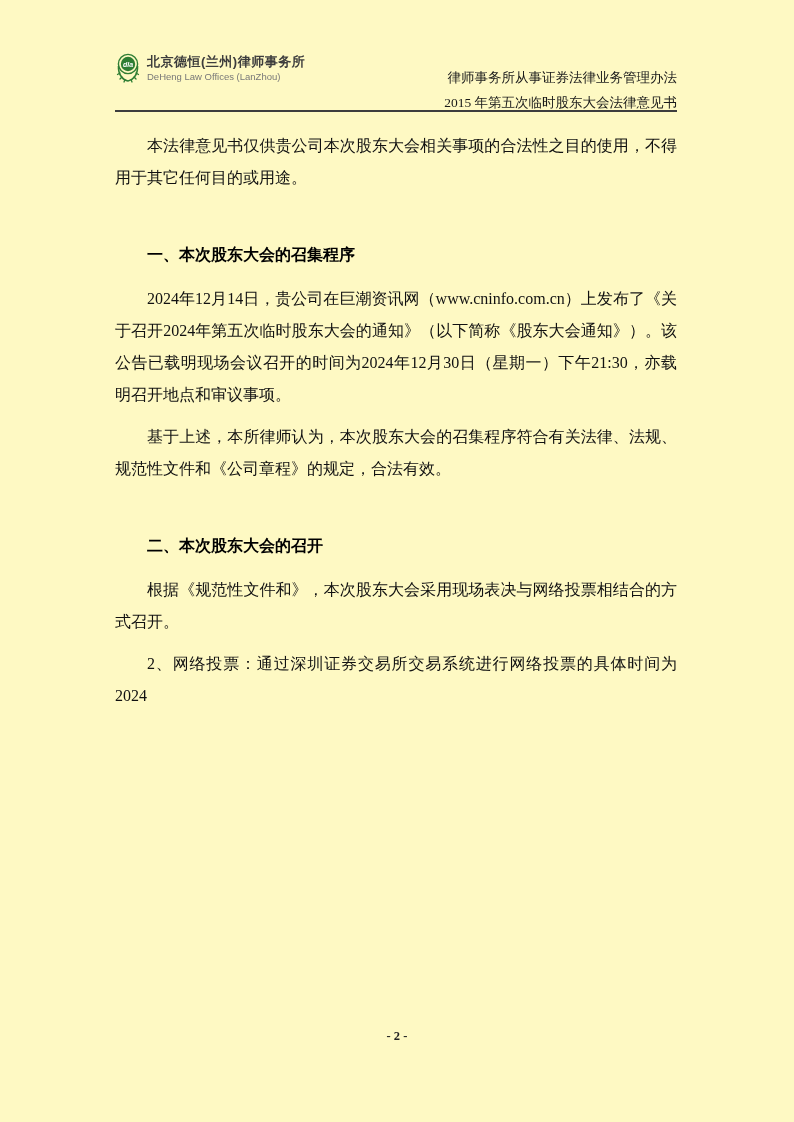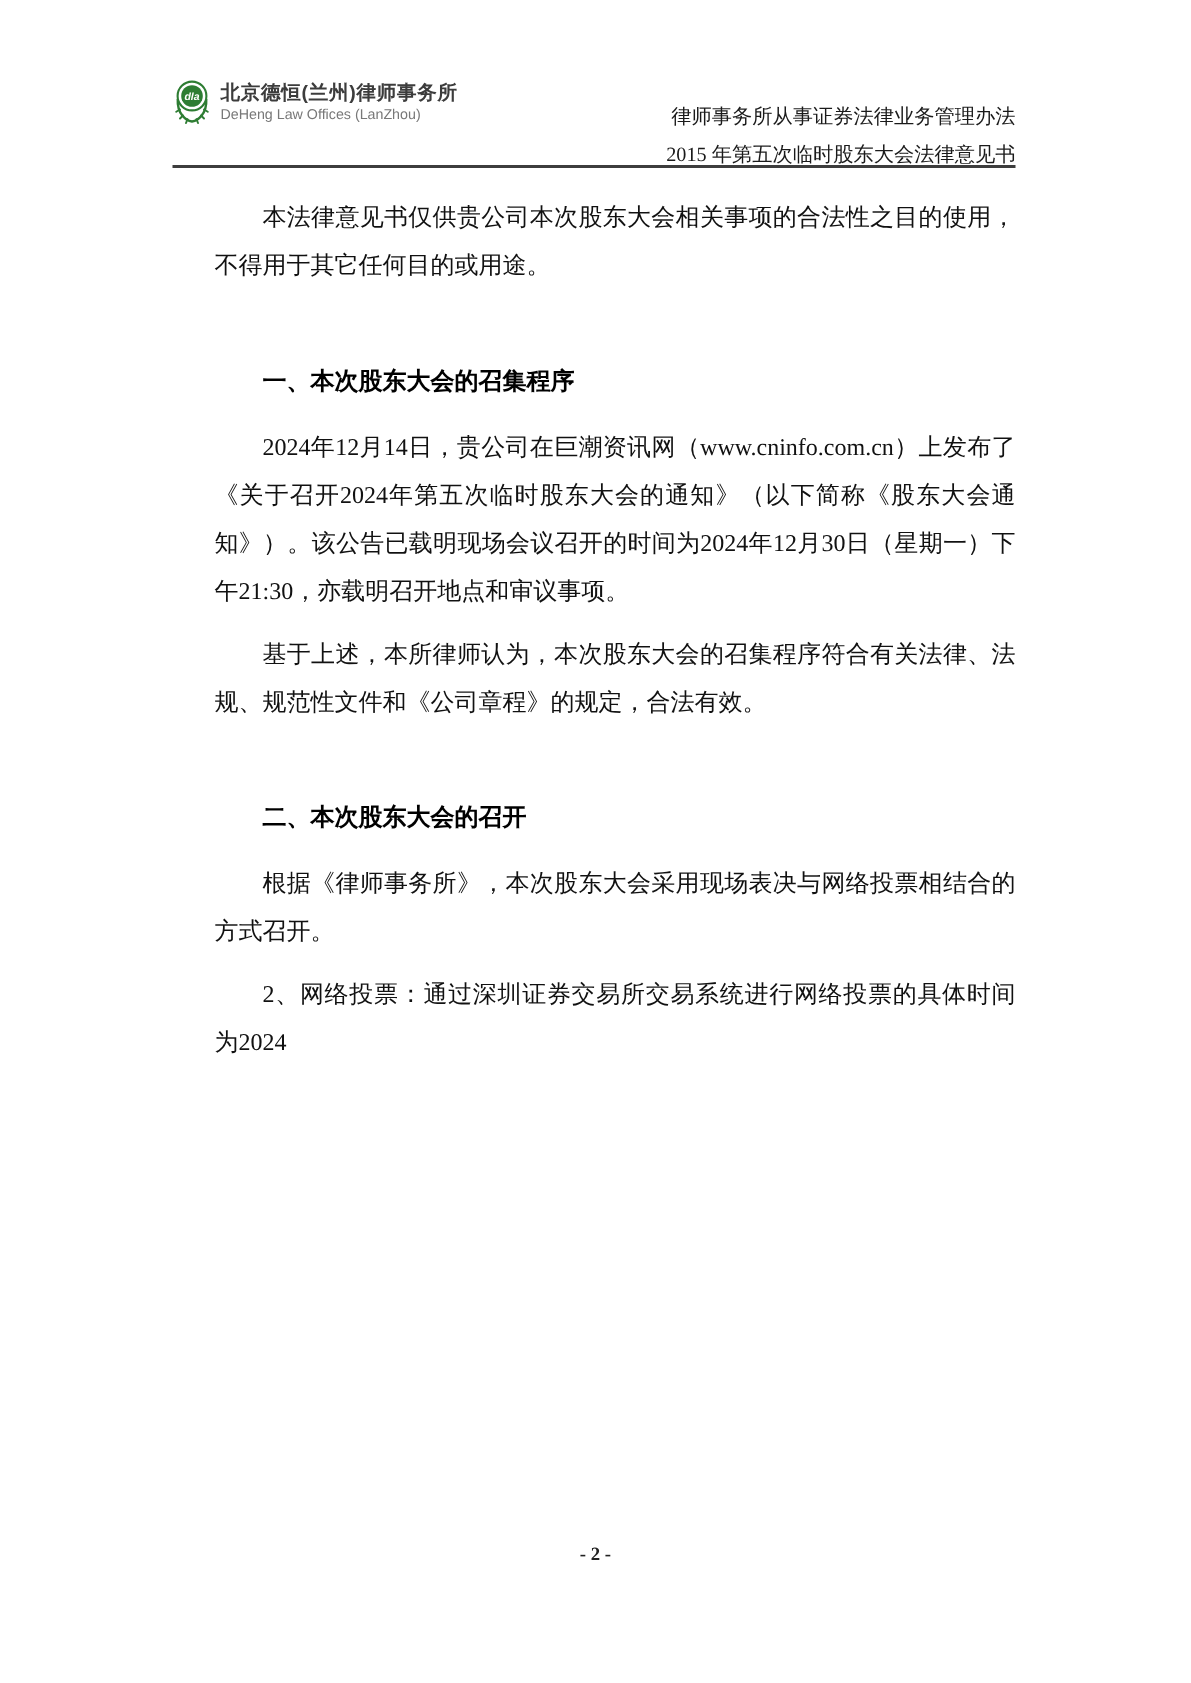--- a/index.html
+++ b/index.html
@@ -1,21 +1,21 @@
 <!DOCTYPE html>
 <html lang="zh"><head>
 <meta charset="utf-8">
 <style>
   html, body { margin: 0; padding: 0; background: #888; }
   .page {
     position: relative;
     width: 794px;
     height: 1122px;
     margin: 0 auto;
-    background: #ffffff;
+    background: #fef9c3;
     overflow: hidden;
     font-family: "Liberation Serif", "DejaVu Serif", serif;
     color: #141414;
   }
   
   .doc-header {
     position: absolute;
     top: 53px; left: 115px; right: 117px;
     display: flex;
     justify-content: space-between;
@@ -50,21 +50,21 @@
   }
   .header-rule {
     position: absolute;
     top: 110px; left: 115px; right: 117px;
     height: 2px;
     background: #3d3d3d;
   }
   
   .doc-body {
     position: absolute;
-    top: 130px; left: 115px; right: 117px; margin-left: 28px;
+    top: 130px; left: 115px; right: 117px;
   }
   .doc-paragraph {
     margin: 0 0 10px 0;
     font-size: 16px;
     line-height: 32px;
     text-align: justify;
     text-indent: 2em;
     color: #111;
   }
   .doc-heading {
@@ -114,21 +114,21 @@
   </header>
 
   <div class="header-rule"></div>
 
   <main class="doc-body" id="doc-body">
       <p class="doc-paragraph">本法律意见书仅供贵公司本次股东大会相关事项的合法性之目的使用，不得用于其它任何目的或用途。</p>
       <h2 class="doc-heading">一、本次股东大会的召集程序</h2>
       <p class="doc-paragraph">2024年12月14日，贵公司在巨潮资讯网（www.cninfo.com.cn）上发布了《关于召开2024年第五次临时股东大会的通知》（以下简称《股东大会通知》）。该公告已载明现场会议召开的时间为2024年12月30日（星期一）下午21:30，亦载明召开地点和审议事项。</p>
       <p class="doc-paragraph">基于上述，本所律师认为，本次股东大会的召集程序符合有关法律、法规、规范性文件和《公司章程》的规定，合法有效。</p>
       <h2 class="doc-heading">二、本次股东大会的召开</h2>
-      <p class="doc-paragraph">根据《律师事务所》，本次股东大会采用现场表决与网络投票相结合的方式召开。</p>
+      <p class="doc-paragraph">根据《规范性文件和》，本次股东大会采用现场表决与网络投票相结合的方式召开。</p>
       <p class="doc-paragraph">2、网络投票：通过深圳证券交易所交易系统进行网络投票的具体时间为2024</p>
     </main>
 
   <footer class="doc-footer">
     <span>- 2 -</span>
   </footer>
 
 </div>
 
 </body></html>

